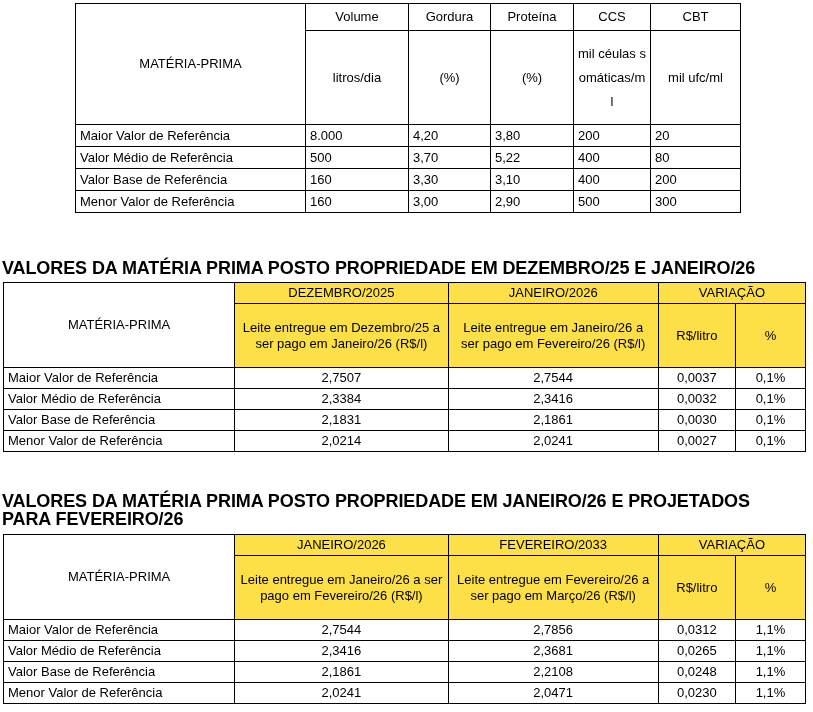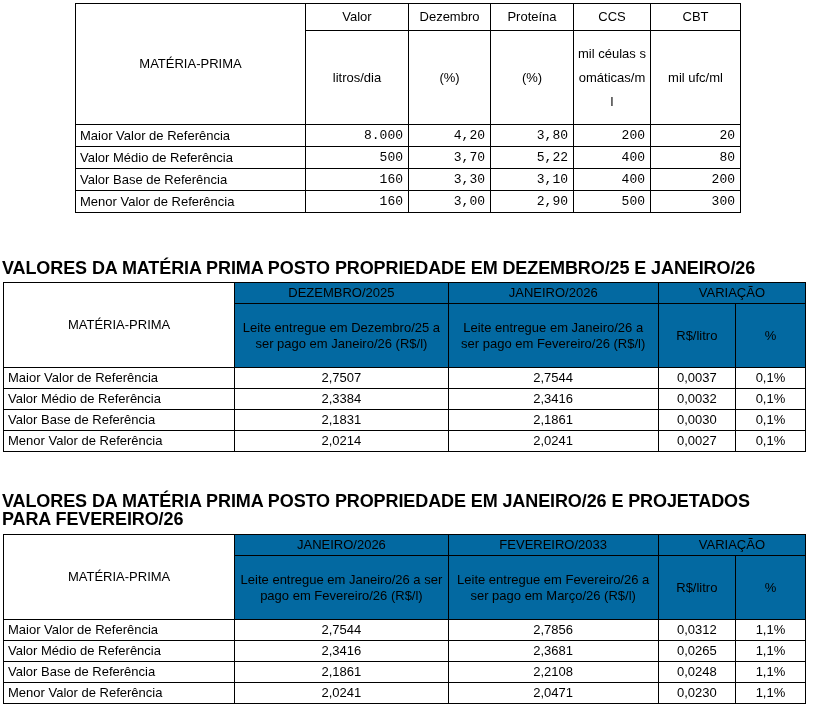--- a/index.html
+++ b/index.html
@@ -52,23 +52,21 @@
   }
   #table-quality .hdr-unit td {
     text-align: center;
     height: 93px;
   }
   #table-quality .rowname {
     text-align: left;
     height: 21px;
   }
   #table-quality .num {
-    text-align: right;
     padding-right: 5px;
-    font-family: Liberation Mono, monospace;
   }
   .ccs-unit {
     display: block;
     line-height: 24px;
     word-break: break-all;
   }
 
   
   .section-heading {
     position: absolute;
@@ -91,21 +89,21 @@
   #table-jan-fev-wrap { top: 534px; }
 
   .month-table { width: 803px; }
   .month-table .c-name { width: 231px; }
   .month-table .c-m1   { width: 213px; }
   .month-table .c-m2   { width: 210px; }
   .month-table .c-rs   { width: 77px; }
   .month-table .c-pct  { width: 70px; }
 
   .month-table .hdr td {
-    background: #0369a1;
+    background: #fde047;
     text-align: center;
   }
   .month-table .hdr-months td { height: 20px; }
   .month-table .hdr-desc td {
     height: 63px;
     line-height: 16px;
   }
   .month-table td.name-merge {
     background: #ffffff;
     text-align: center;
@@ -124,22 +122,22 @@
       <col class="c-name">
         <col class="c-vol">
         <col class="c-gord">
       <col class="c-prot">
         <col class="c-ccs">
         <col class="c-cbt">
     </colgroup>
     <tbody>
       <tr class="hdr-top">
         <td rowspan="2" style="text-align:center;">MATÉRIA-PRIMA</td>
-        <td>Valor</td>
-        <td>Dezembro</td>
+        <td>Volume</td>
+        <td>Gordura</td>
         <td>Proteína</td>
         <td>CCS</td>
         <td>CBT</td>
       </tr>
       <tr class="hdr-unit">
         <td>litros/dia</td>
         <td>(%)</td>
         <td>(%)</td>
         <td>
             <span class="ccs-unit">mil céulas somáticas/ml</span>

